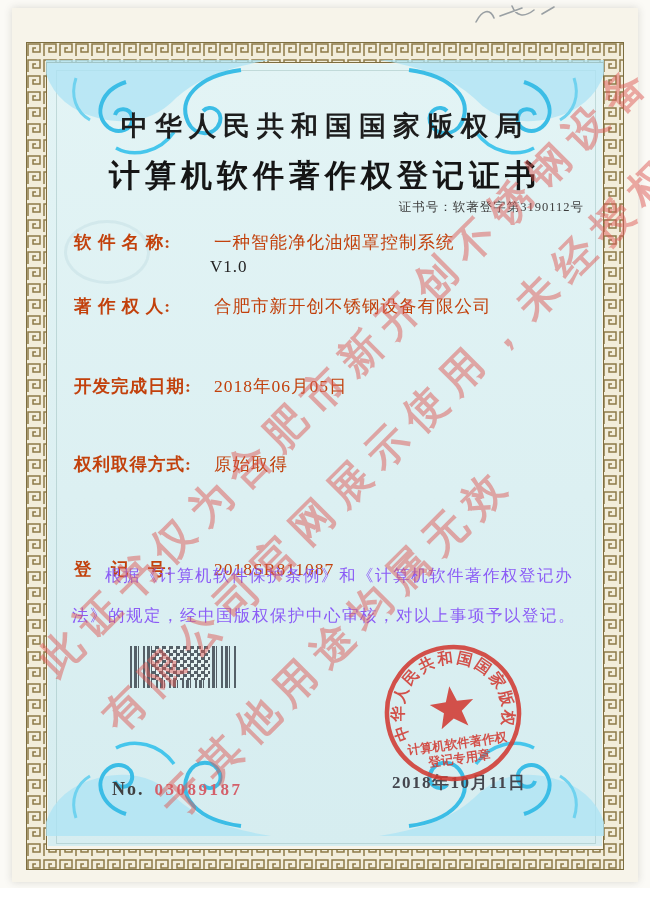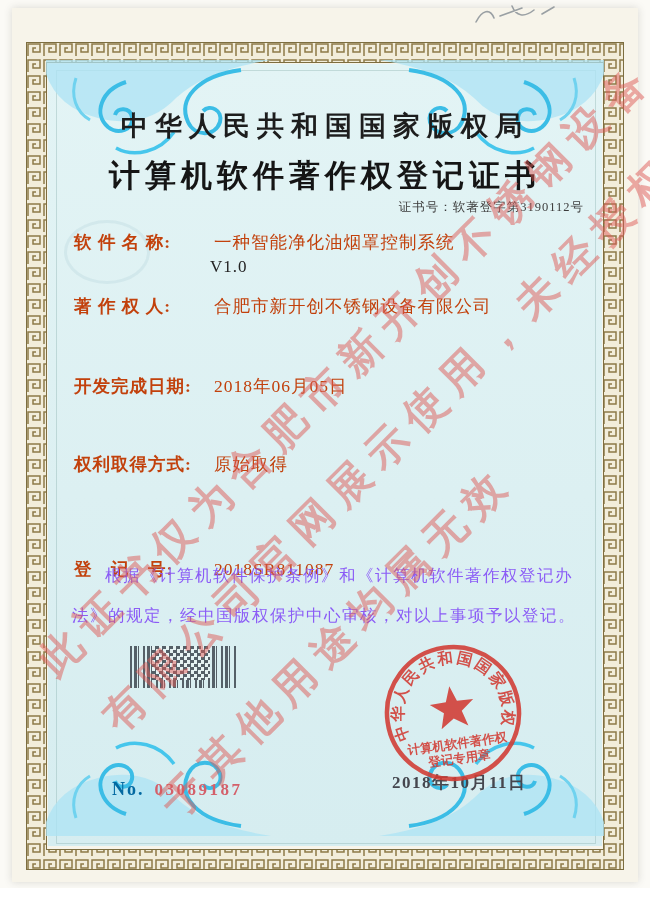--- a/index.html
+++ b/index.html
@@ -33,21 +33,21 @@
        repeating-linear-gradient(90deg,#39414b 0 2px,transparent 2px 4px,#39414b 4px 7px,
          transparent 7px 8px,#39414b 8px 9px,transparent 9px 13px);}
   .barcode .matrix{position:absolute;left:22px;top:0;width:58px;height:34px;
      background:repeating-conic-gradient(#39414b 0% 25%,#e9f4f4 0% 50%) 0 0/7px 7px;}
   .emboss{position:absolute;left:64px;top:220px;width:80px;height:58px;border-radius:50%;
           border:3px solid rgba(150,190,200,.18);}
   .seal{position:absolute;left:374px;top:634px;width:158px;height:158px;}
   .seal-date{position:absolute;left:392px;top:771px;font-size:17px;font-weight:700;
              color:#45464e;letter-spacing:1.5px;}
   .serial{position:absolute;left:112px;top:779px;white-space:nowrap;}
-  .serial .no-lbl{font-size:18px;font-weight:600;color:#0369a1;letter-spacing:2px;margin-right:10px;}
+  .serial .no-lbl{font-size:18px;font-weight:600;color:#404040;letter-spacing:2px;margin-right:10px;}
   .serial .no-num{font-size:17px;font-weight:600;color:#d4606a;letter-spacing:2.5px;}
   .wm{position:absolute;font-size:42px;font-weight:700;letter-spacing:11px;white-space:nowrap;
       color:rgba(221,90,85,.5);transform:rotate(-45deg);transform-origin:left center;
       pointer-events:none;z-index:30;}
   .wm-a{left:46px;top:640px;}
   .wm-b{left:110px;top:696px;}
   .wm-c{left:168px;top:782px;}
   .handwriting{position:absolute;left:468px;top:2px;}
 </style>
 </head>

